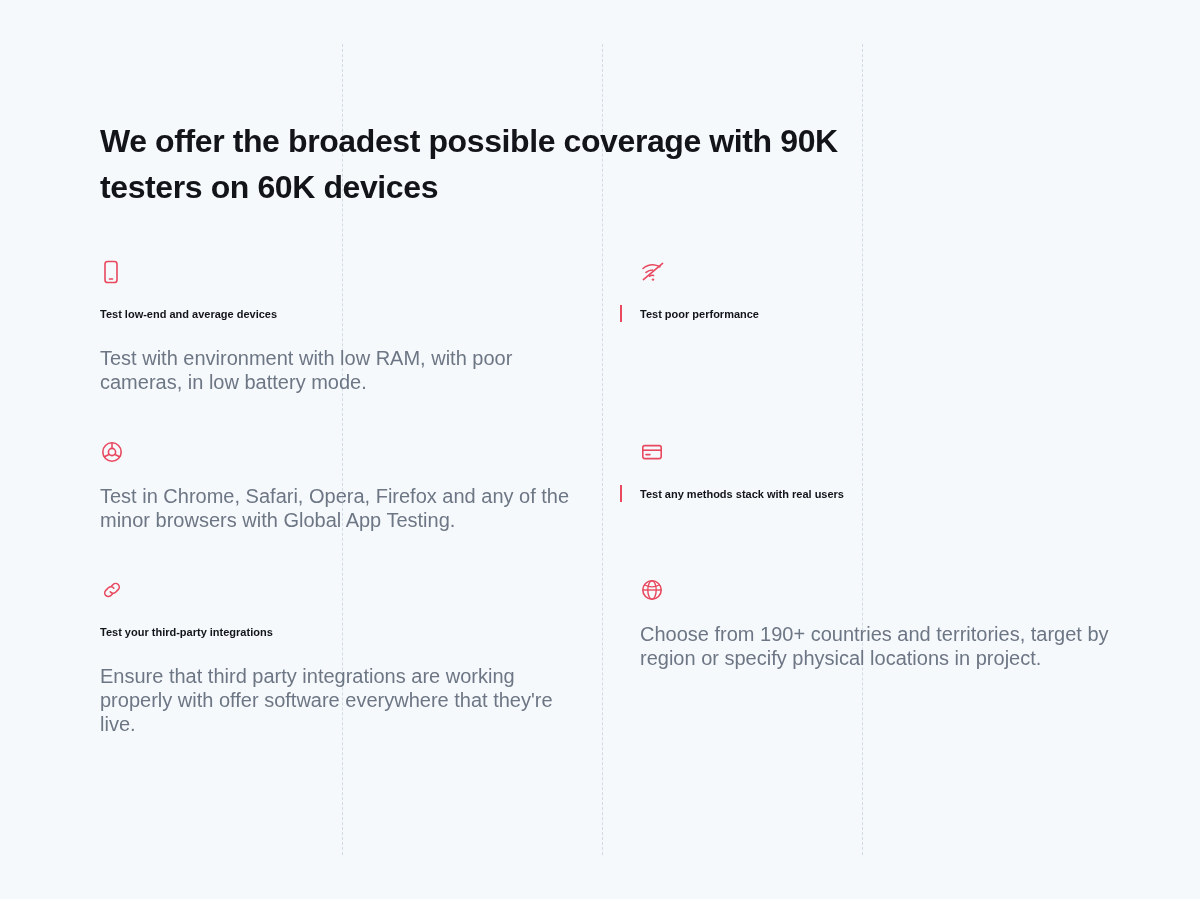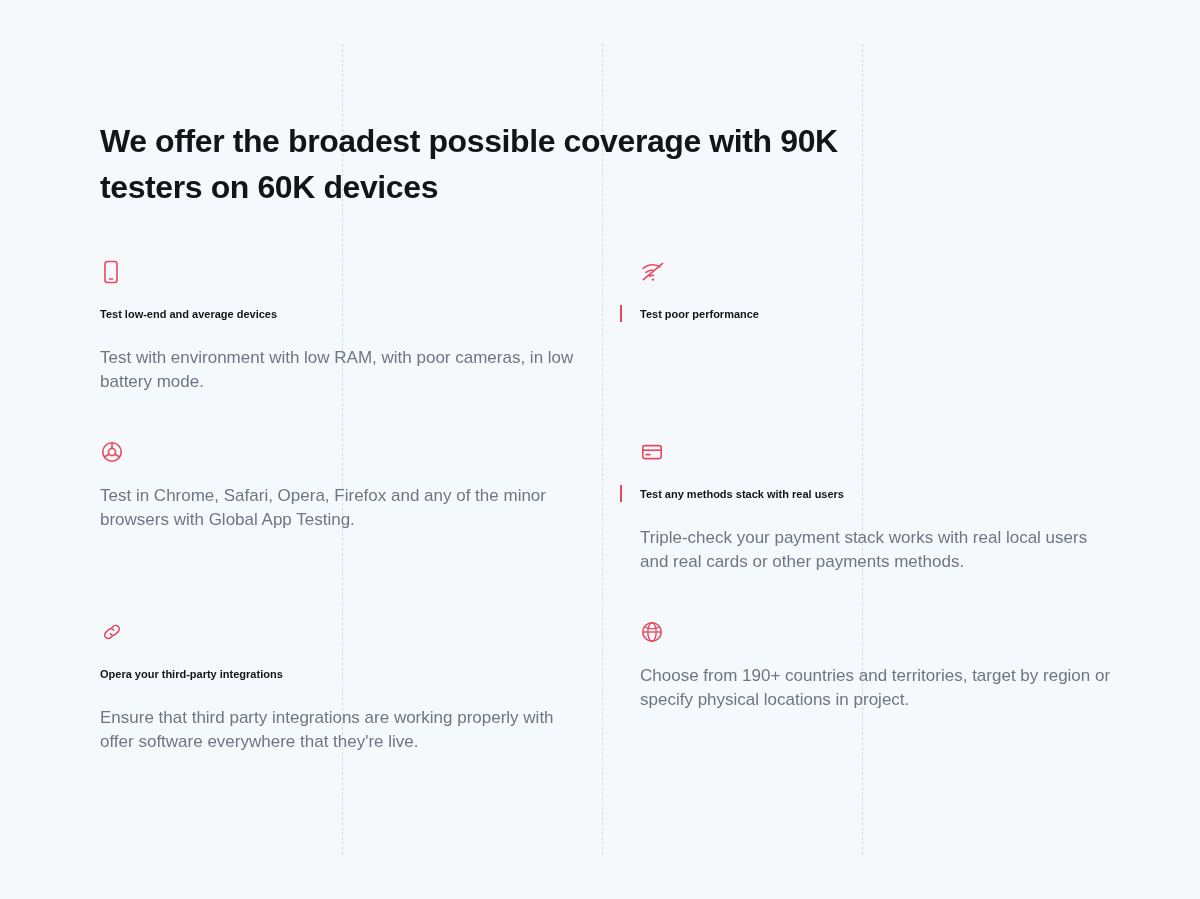--- a/index.html
+++ b/index.html
@@ -84,21 +84,21 @@
   .cell.right .feature-title::before {
     content: "";
     position: absolute;
     left: -20px;
     top: 1px;
     width: 2px;
     height: 17px;
     background: #e8495f;
   }
   .feature-desc {
-    font-size: 17px;
+    font-size: 20px;
     line-height: 24px;
     color: #6d7684;
     margin: 0;
     max-width: 480px;
   }
 </style>
 </head>
 <body>
 
 <div class="page">
@@ -152,31 +152,30 @@
 
       <div class="cell right">
         <div class="icon-wrap">
           <svg width="24" height="24" viewBox="0 0 24 24" fill="none">
             <rect x="2.8" y="5.6" width="18.4" height="13" rx="2" stroke="#e8495f" stroke-width="1.6"></rect>
             <line x1="2.8" y1="10.2" x2="21.2" y2="10.2" stroke="#e8495f" stroke-width="1.6"></line>
             <line x1="6" y1="14.6" x2="10" y2="14.6" stroke="#e8495f" stroke-width="1.6" stroke-linecap="round"></line>
           </svg>
         </div>
         <p class="feature-title">Test any methods stack with real users</p>
-        <p class="feature-desc">Triple-check your payment stack works with real local users and real cards or other payments methods.</p>
       </div>
 
       <div class="cell left">
         <div class="icon-wrap">
           <svg width="24" height="24" viewBox="0 0 24 24" fill="none">
             <path d="M10.2 13.8a3.6 3.6 0 0 0 5.4 0.4l2.6-2.6a3.6 3.6 0 1 0-5.1-5.1l-1.5 1.5" stroke="#e8495f" stroke-width="1.6" stroke-linecap="round"></path>
             <path d="M13.8 10.2a3.6 3.6 0 0 0-5.4-0.4l-2.6 2.6a3.6 3.6 0 1 0 5.1 5.1l1.5-1.5" stroke="#e8495f" stroke-width="1.6" stroke-linecap="round"></path>
           </svg>
         </div>
-        <p class="feature-title">Opera your third-party integrations</p>
+        <p class="feature-title">Test your third-party integrations</p>
         <p class="feature-desc">Ensure that third party integrations are working properly with offer software everywhere that they're live.</p>
       </div>
 
       <div class="cell right">
         <div class="icon-wrap">
           <svg width="24" height="24" viewBox="0 0 24 24" fill="none">
             <circle cx="12" cy="12" r="9.2" stroke="#e8495f" stroke-width="1.6"></circle>
             <ellipse cx="12" cy="12" rx="4.2" ry="9.2" stroke="#e8495f" stroke-width="1.4"></ellipse>
             <line x1="3" y1="12" x2="21" y2="12" stroke="#e8495f" stroke-width="1.4"></line>
             <path d="M5 7c2 1.2 4.4 1.8 7 1.8S17 8.2 19 7" stroke="#e8495f" stroke-width="1.2"></path>

